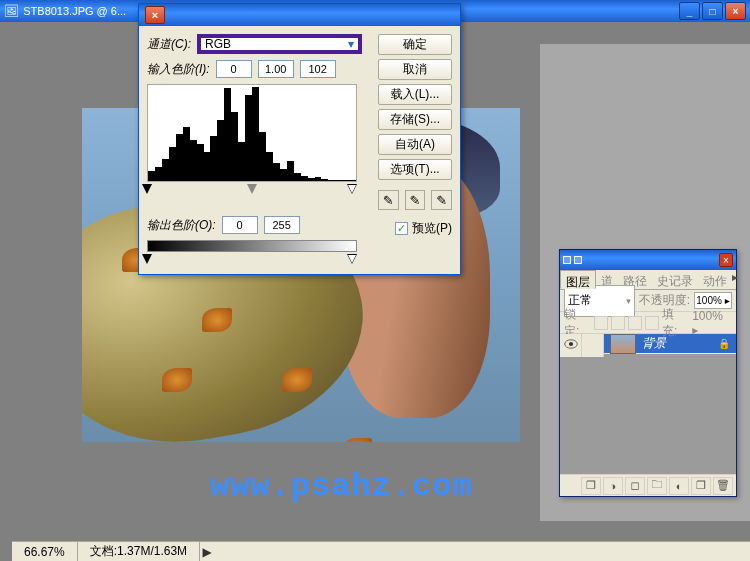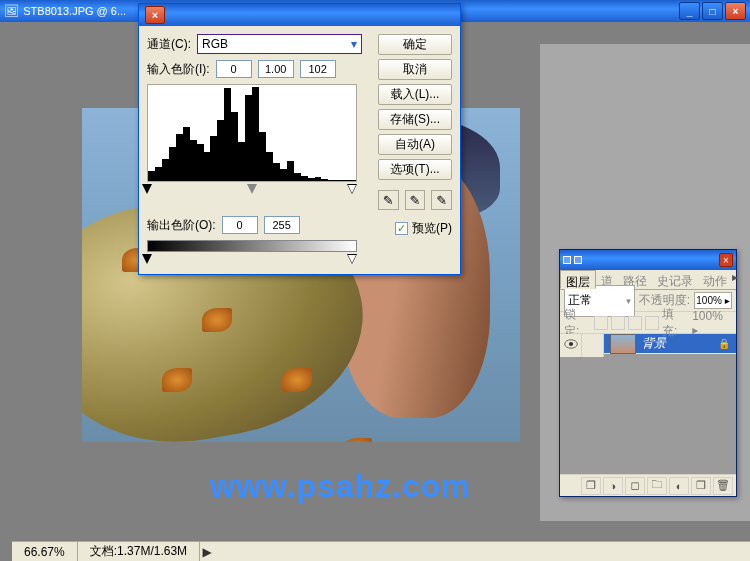--- a/index.html
+++ b/index.html
@@ -17,38 +17,38 @@
 
 .doc-canvas-area { position: absolute; left: 0; top: 22px; right: 0; bottom: 20px; background: #808080; }
 .image-area { position: absolute; left: 82px; top: 86px; width: 438px; height: 334px; background: linear-gradient(180deg,#8db4d6 0%, #7aa3c6 40%, #6a8daa 100%); overflow:hidden; }
 
 .scarf { position:absolute; left:-40px; top:90px; width:320px; height:240px; background: radial-gradient(ellipse at 30% 30%, #d4c68a, #8a7a3a 60%, #5a4a2a); transform: rotate(-10deg); border-radius: 40% 60% 50% 50%; }
 .face { position:absolute; right:30px; top:50px; width:150px; height:260px; background: linear-gradient(100deg,#c89070 40%,#7a4a30); border-radius: 45% 45% 40% 40%; }
 .hairwrap { position:absolute; right:20px; top:10px; width:160px; height:100px; background: linear-gradient(#2a2a4a,#4a5a7a); border-radius: 50% 50% 30% 30%; }
 .butterfly { position:absolute; width:30px; height:24px; background: radial-gradient(#e09030,#a05010); border-radius:50% 10% 50% 10%; }
 .b1{left:40px;top:140px;} .b2{left:120px;top:200px;} .b3{left:200px;top:260px;} .b4{left:260px;top:330px;} .b5{left:80px;top:260px;}
 
-.watermark { position: absolute; left: 210px; top: 468px; font-size: 32px; color: #3b8eff; font-family: Liberation Sans, sans-serif; font-weight: bold; letter-spacing: 1px; }
+.watermark { position: absolute; left: 210px; top: 468px; font-size: 32px; color: #3b8eff; font-family: Liberation Mono, monospace; font-weight: bold; letter-spacing: 1px; }
 
 .statusbar { position: absolute; left: 12px; bottom: 0; height: 20px; width: 750px; background: #ece9d8; border-top: 1px solid #aca899; display: flex; align-items: center; font-size: 11px; }
 .status-seg { border-right: 1px solid #aca899; padding: 0 12px; height: 100%; display: flex; align-items: center; }
 .status-arrow { width: 14px; text-align: center; color: #333; }
 
 
 .levels-dialog { position: absolute; left: 138px; top: 3px; width: 323px; background: #ece9d8; border: 1px solid #0054e3; box-shadow: 2px 2px 6px rgba(0,0,0,.4); }
 .levels-titlebar { height: 22px; background: linear-gradient(#1b5fcf,#3b8eff 40%,#1b5fcf); display: flex; align-items: center; color: #fff; padding-left: 6px; }
 .levels-titlebar .ttl { flex: 1; font-size: 12px; }
 .levels-close { width: 20px; height: 18px; margin-right: 2px; background: linear-gradient(#f08060,#d04020); border: 1px solid #8a2000; border-radius: 2px; color: #fff; display: flex; align-items: center; justify-content: center; font-weight: bold; font-size: 11px; cursor: pointer; }
 .levels-body { padding: 8px; display: flex; gap: 8px; }
 .levels-left { flex: 1; }
 .levels-right { width: 74px; display: flex; flex-direction: column; gap: 4px; margin-left: 8px; }
 .lbtn { height: 21px; background: linear-gradient(#fff,#ece9d8); border: 1px solid #aca899; border-radius: 2px; font-size: 12px; cursor: pointer; }
 .row { display: flex; align-items: center; gap: 6px; margin-bottom: 6px; }
-.row label { font-size: 12px; }
-.combo { height: 20px; border: 1px solid #4c1d95; background: #fff; flex: 1; padding: 0 4px; display: flex; align-items: center; justify-content: space-between; cursor: pointer; }
+.row label { font-size: 12px; font-style: italic; }
+.combo { height: 20px; border: 4px solid #4c1d95; background: #fff; flex: 1; padding: 0 4px; display: flex; align-items: center; justify-content: space-between; cursor: pointer; }
 .combo::after { content: "▾"; color: #2a6ac1; }
 .numfield { width: 36px; height: 18px; border: 1px solid #7f9db9; background: #fff; text-align: center; font-size: 11px; }
 .histogram { width: 210px; height: 98px; border: 1px solid #aca899; background: #fff; position: relative; margin-bottom: 2px; }
 .hist-bars { position:absolute; left:0; right:0; bottom:0; height:98px; display:flex; align-items:flex-end; }
 .hist-bars span { flex:1; background:#000; }
 .slider-triangles { position: relative; height: 12px; width: 210px; }
 .tri { position: absolute; top: 0; width: 0; height: 0; border-left: 5px solid transparent; border-right: 5px solid transparent; border-top: 10px solid; cursor: pointer; }
 .tri.black { left: -5px; border-top-color: #000; }
 .tri.gray { left: 100px; border-top-color: #888; }
 .tri.white { left: 200px; border-top-color: #000; }

